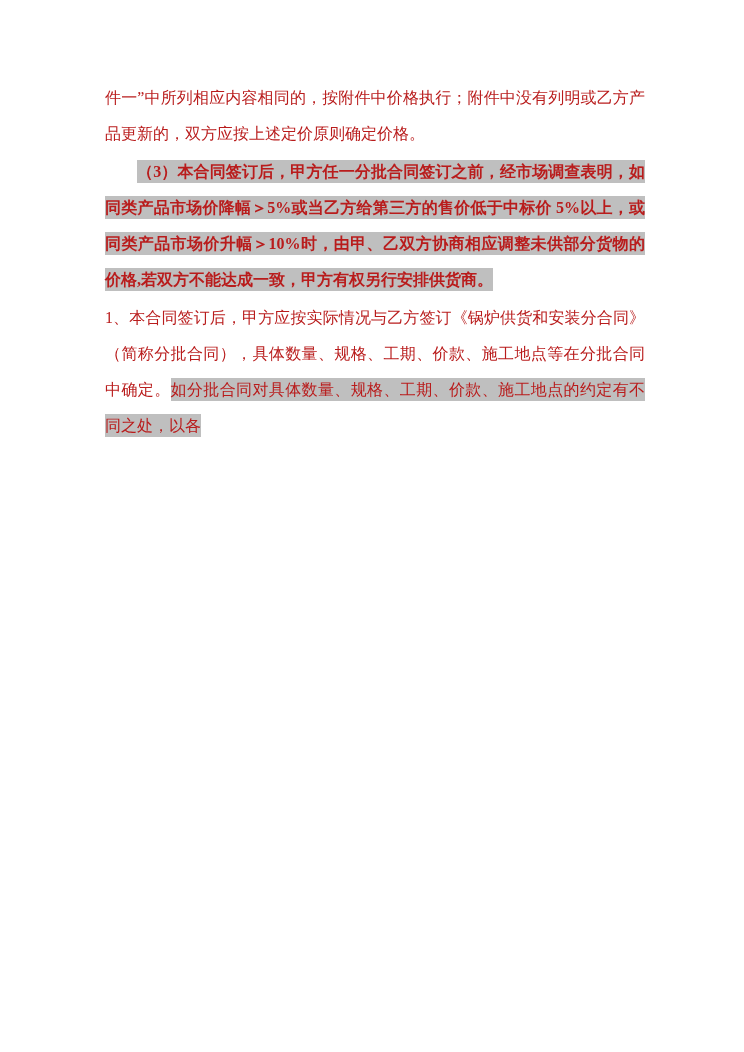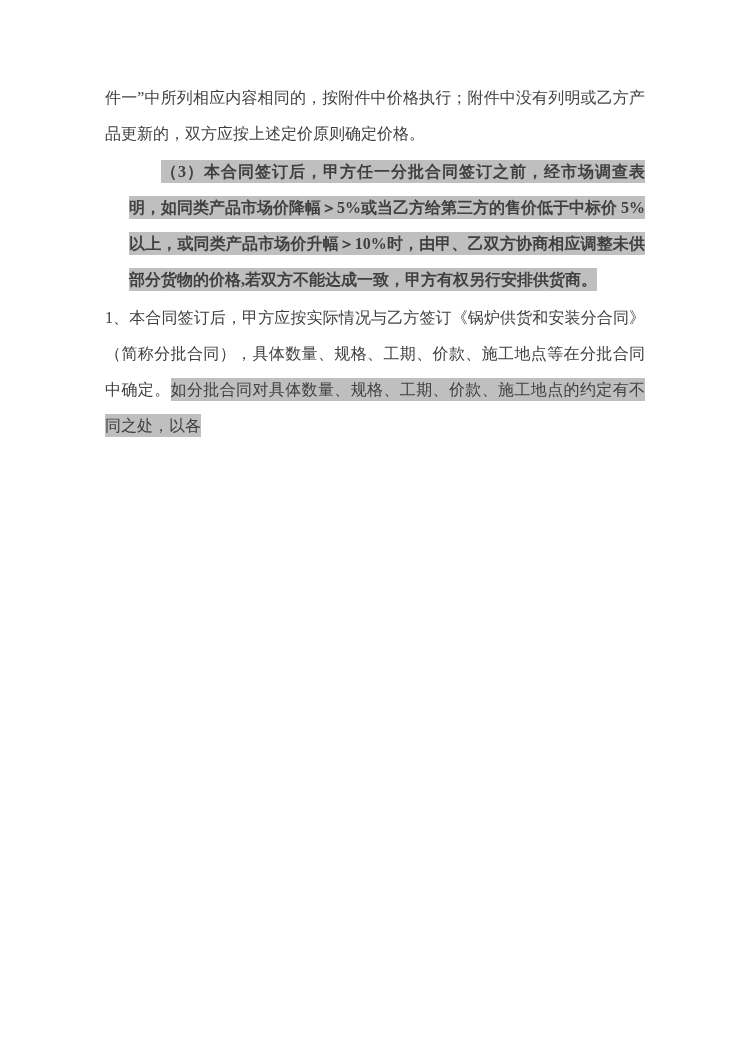--- a/index.html
+++ b/index.html
@@ -10,36 +10,35 @@
   .page {
     position: relative;
     width: 744px;
     height: 1052px;
     box-sizing: border-box;
     background: #ffffff;
     padding: 80px 99px 40px 105px;
     overflow: hidden;
     font-family: "Liberation Serif", "DejaVu Serif", serif;
     font-size: 16px;
-    color: #404040;
+    color: #b91c1c;
   }
   .doc-body p {
     margin: 0;
     padding: 0;
     line-height: 36px;
     text-align: justify;
     text-justify: inter-ideograph;
     word-break: break-all;
   }
   .doc-body p + p {
     margin-top: 2px;
   }
   .doc-body p.indent {
     text-indent: 2em;
-    margin-left: 24px;
   }
   .doc-body p.bold {
     font-weight: bold;
   }
   .run-hl {
     background: #bfbfbf;
     padding: 3px 0;
   }
 </style>
 </head>

